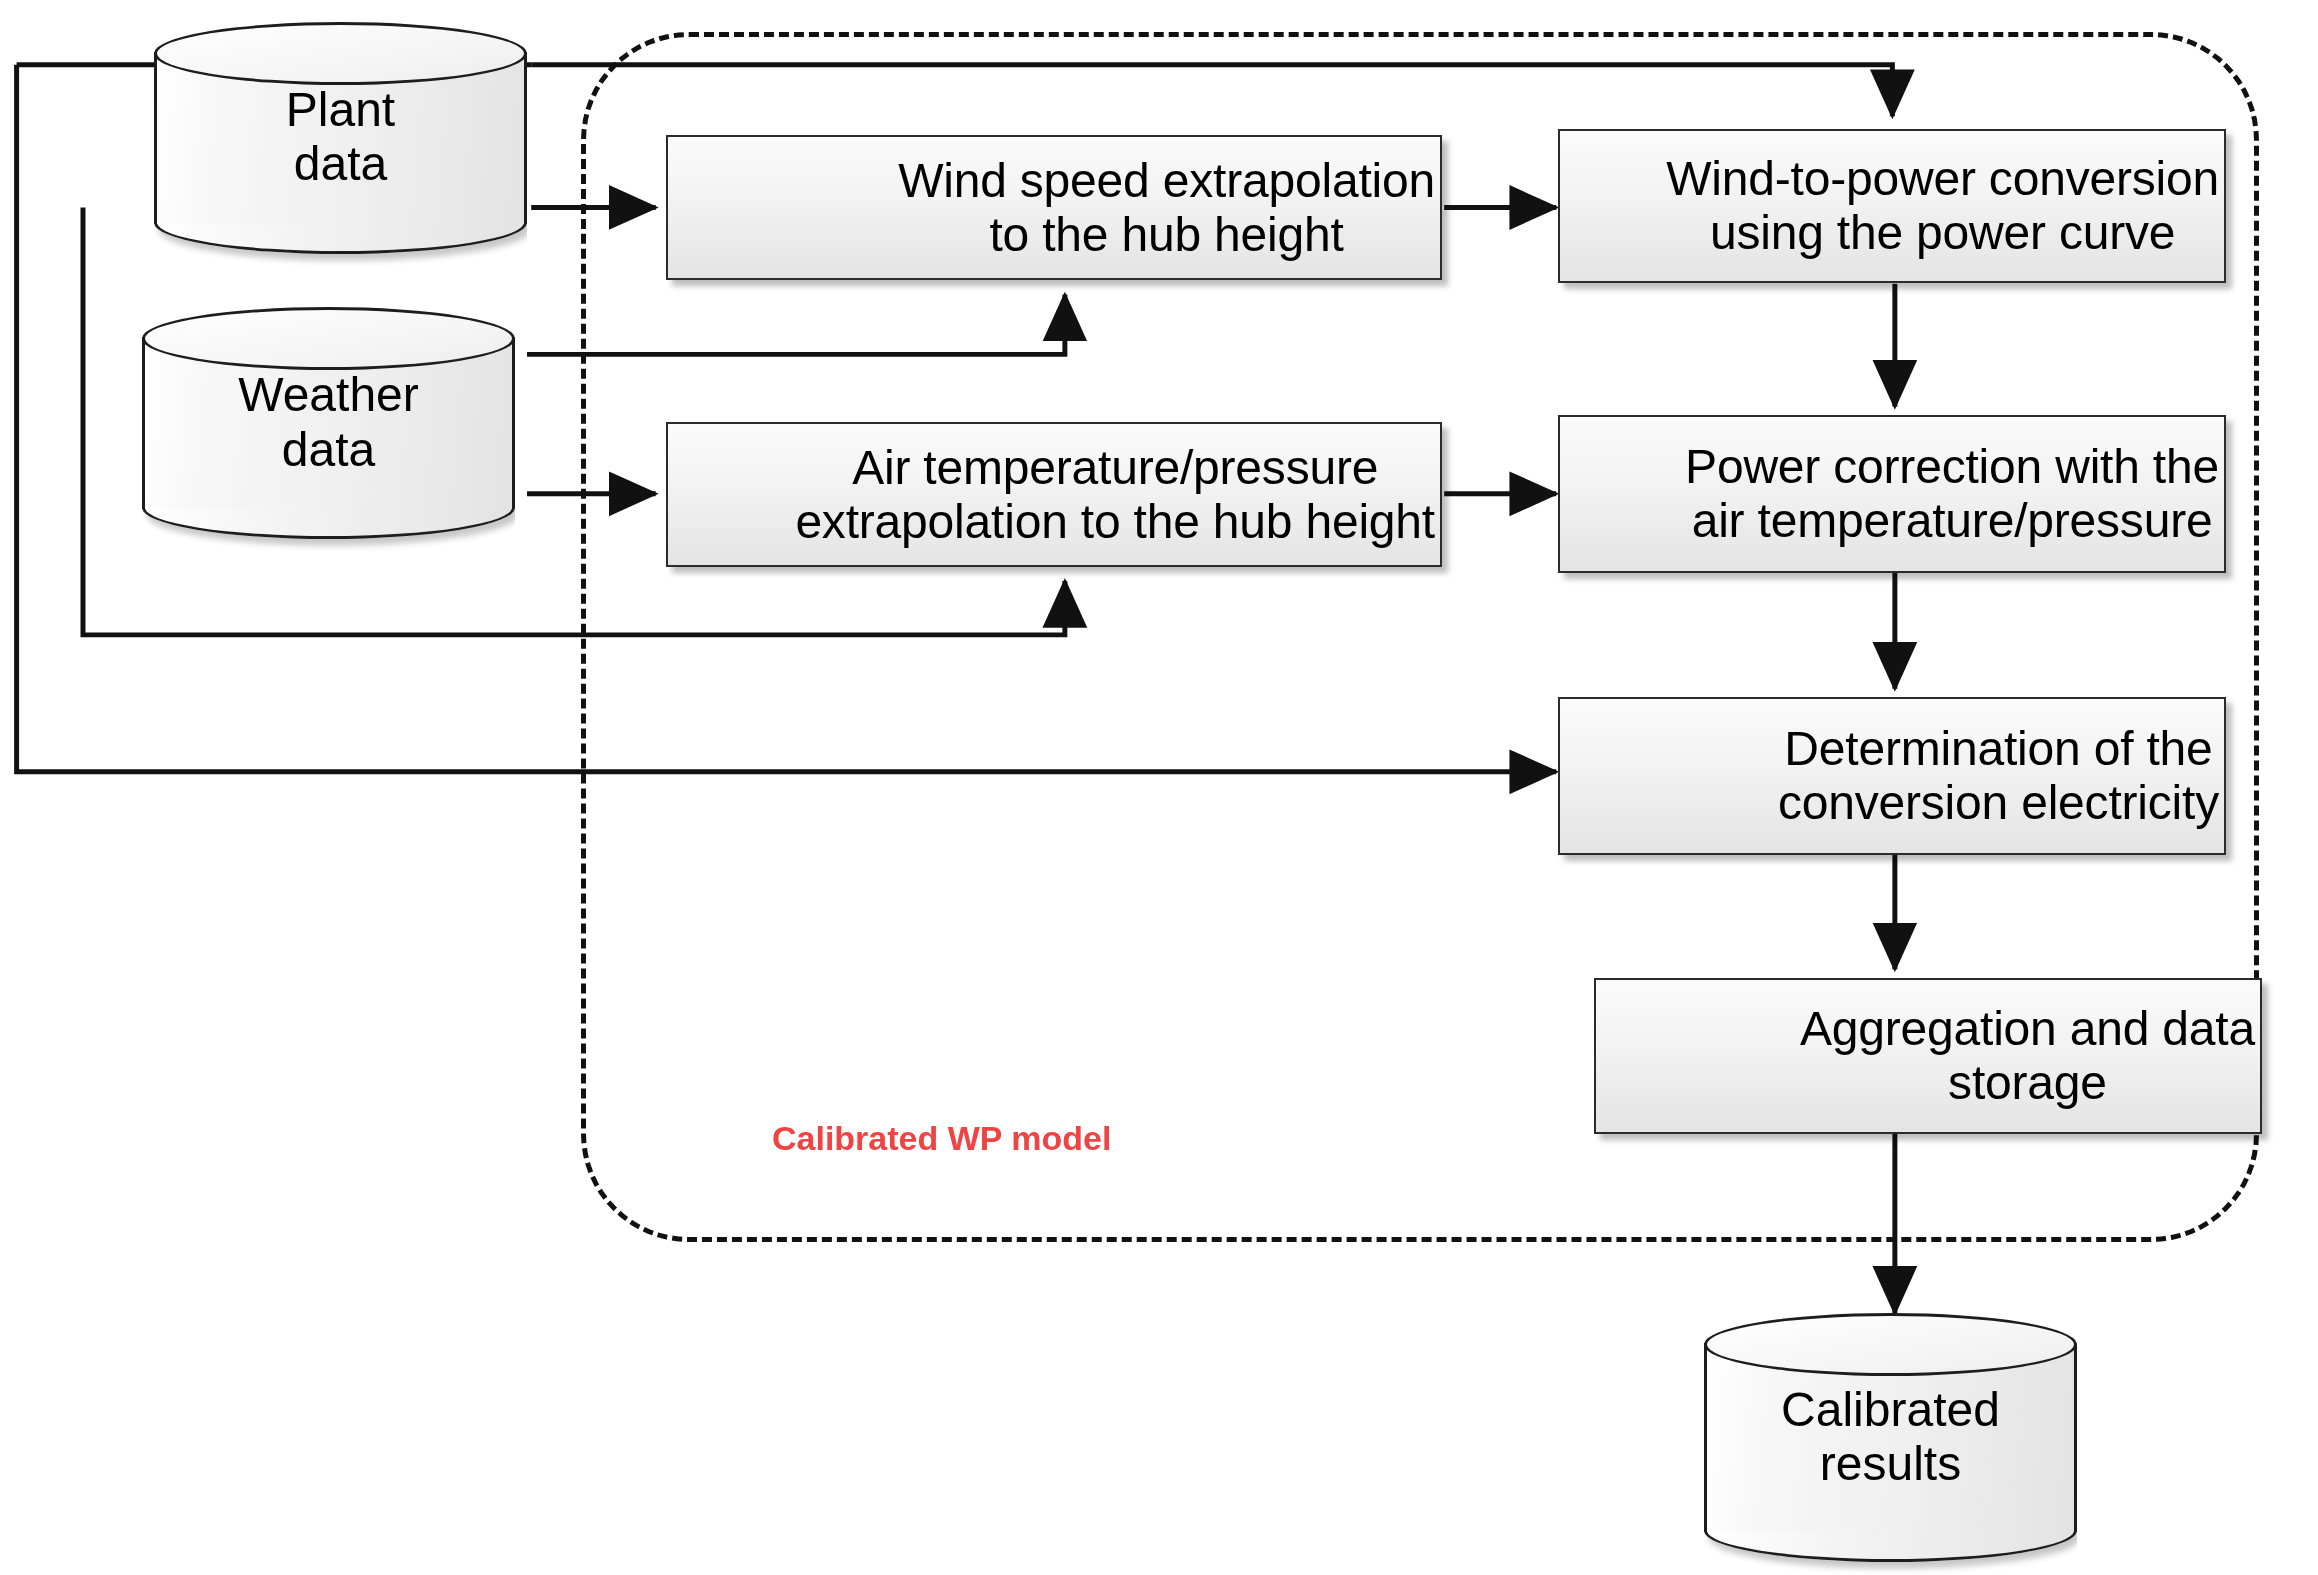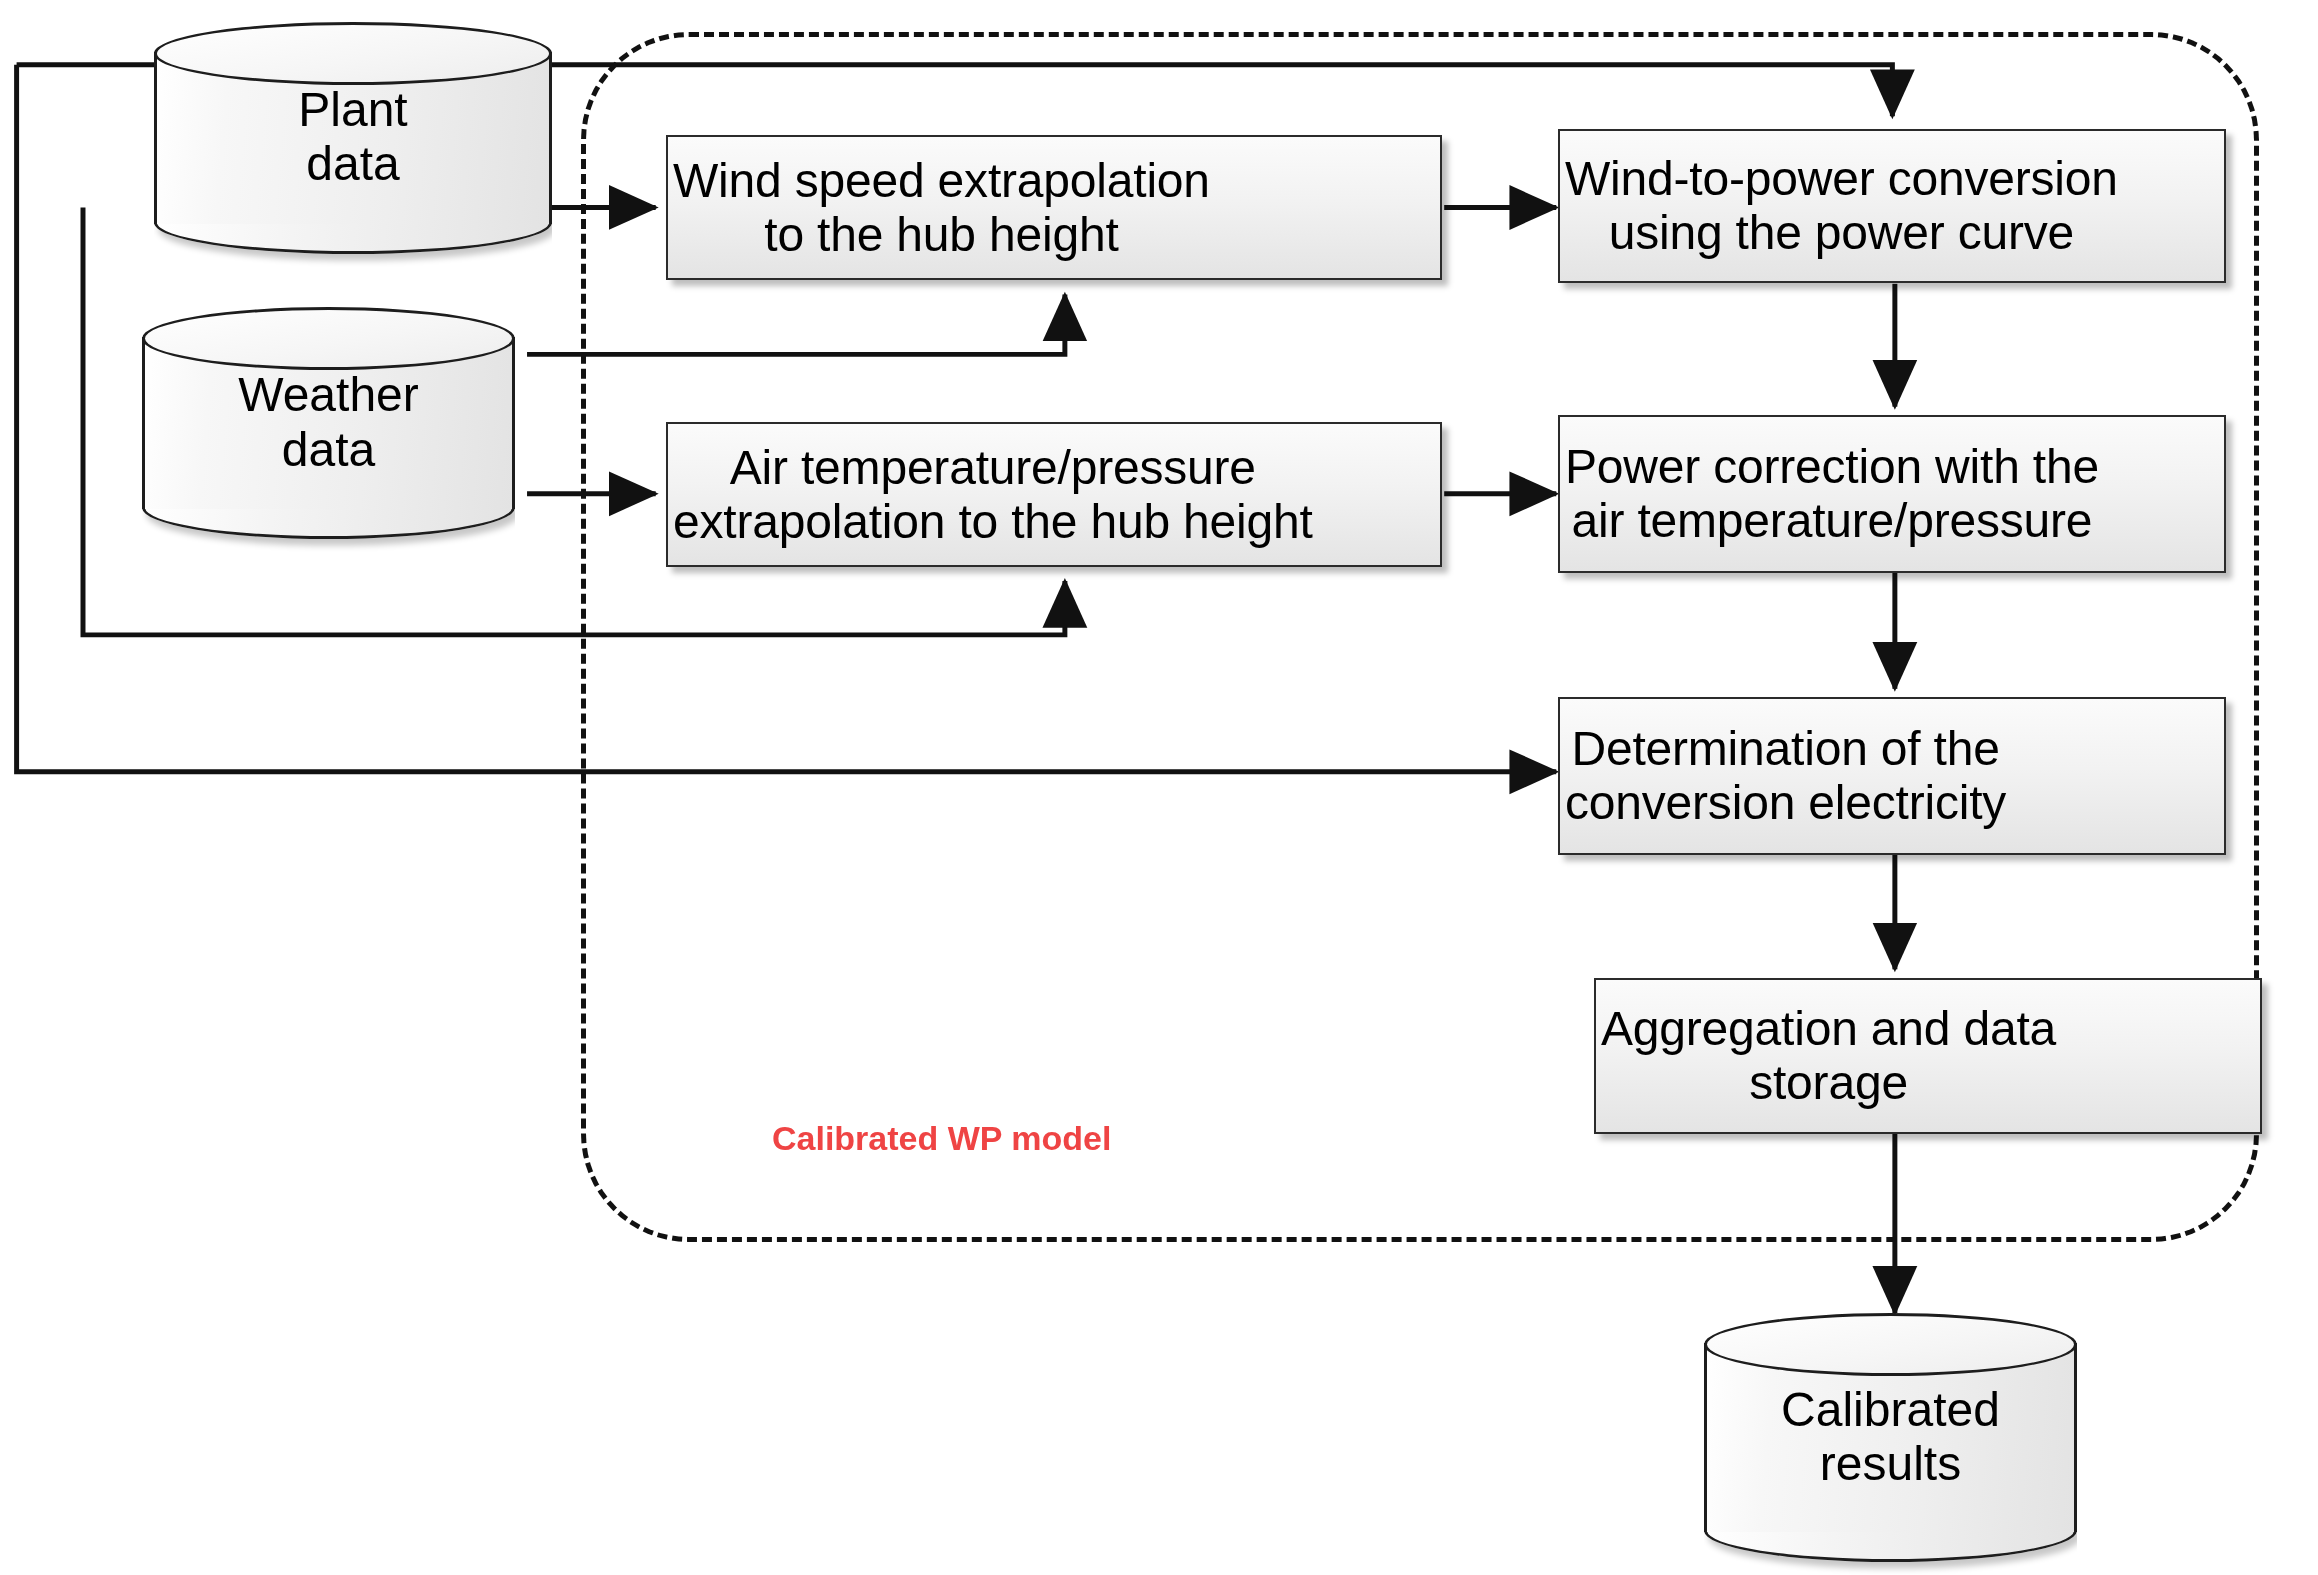--- a/index.html
+++ b/index.html
@@ -28,21 +28,21 @@
 
   
   .pbox {
     position: absolute;
     box-sizing: border-box;
     border: 2.5px solid #2b2b2b;
     background: linear-gradient(180deg, #fbfbfb 0%, #f2f2f2 45%, #e4e4e4 100%);
     box-shadow: 5.8px 5.8px 5.8px rgba(0,0,0,0.26);
     display: flex;
     align-items: center;
-    justify-content: flex-start;
+    justify-content: flex-end;
     text-align: center;
     color: #000000;
     font-size: 48px;
     line-height: 1.12;
     letter-spacing: -0.2px;
     padding: 12px 5px;
     z-index: 4;
   }
   .pbox span { display: block; white-space: pre-line; }
 
@@ -160,21 +160,21 @@
       <path d="M 2283,342 L 2283,490" marker-end="url(#ah)"></path>
 
       <path d="M 2283,690 L 2283,830" marker-end="url(#ah)"></path>
 
       <path d="M 2283,1030 L 2283,1168" marker-end="url(#ah)"></path>
 
       <path d="M 2283,1366 L 2283,1582" marker-end="url(#ah)"></path>
     </g>
   </svg>
 
-  <div class="cyl" style="left:154px; top:21.6px; width:373px; height:232px;padding-left:25px;">
+  <div class="cyl" style="left:154px; top:21.6px; width:373px; height:232px;">
     <div class="bottom"></div>
     <div class="body"></div>
     <div class="top"></div>
     <div class="cyl-label">Plant
 data</div>
   </div>
 
   <div class="cyl" style="left:142px; top:307px; width:373px; height:232px;">
     <div class="bottom"></div>
     <div class="body"></div>

